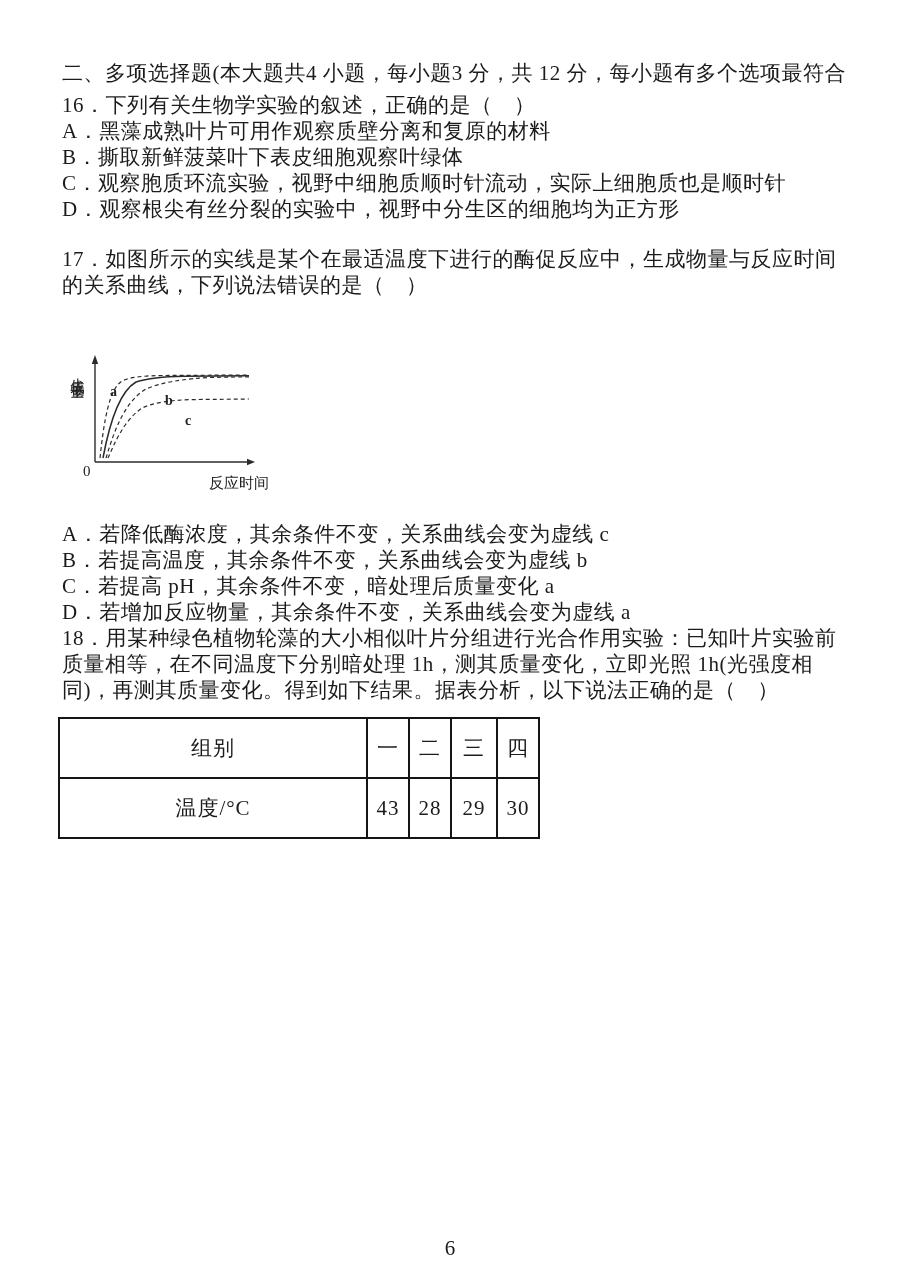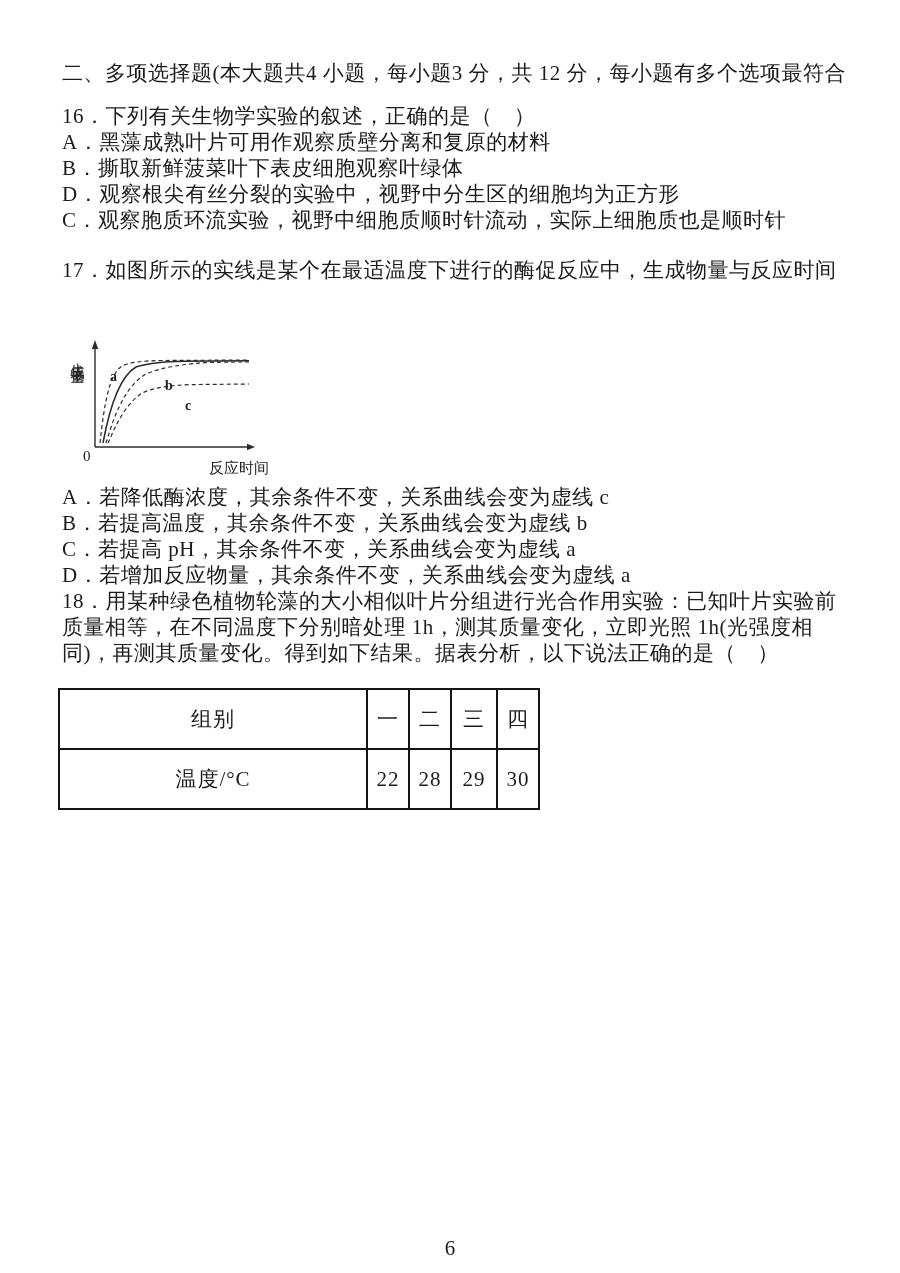--- a/index.html
+++ b/index.html
@@ -19,23 +19,23 @@
     line-height: 26px;
     white-space: nowrap;
     letter-spacing: 0.5px;
   }
   .tline {
     font-size: 21px;
     line-height: 26px;
     white-space: nowrap;
     letter-spacing: 0.5px;
   }
-  .mt21 { margin-top: 17px; }
+  .mt21 { margin-top: 6px; }
   .mt24 { margin-top: 24px; }
-  .mt18 { margin-top: 10px; }
+  .mt18 { margin-top: 32px; }
 
   
   .graph {
     position: relative;
     width: 250px;
     height: 140px;
     margin: 51px 0 0 0;
   }
   .graph svg { position: absolute; left: 0; top: 0; }
   .graph .axis { stroke: #2b2b2b; stroke-width: 1.4; fill: none; }
@@ -60,21 +60,21 @@
   .cl   { font-size: 14px; font-weight: 600; }
   .cl-a { left: 48px;  top: 36px; }
   .cl-b { left: 103px; top: 45px; }
   .cl-c { left: 123px; top: 65px; }
 
   
   table.results {
     border-collapse: collapse;
     table-layout: fixed;
     width: 480px;
-    margin-top: 22px;
+    margin-top: 14px;
     margin-left: -4px;
   }
   table.results td {
     border: 2px solid #151515;
     height: 58px;
     text-align: center;
     vertical-align: middle;
     font-size: 21px;
     letter-spacing: 1px;
     padding: 0 4px;
@@ -92,24 +92,25 @@
 </head>
 <body>
 
 <div class="page">
 
   <div class="hline">二、多项选择题(本大题共4 小题，每小题3 分，共 12 分，每小题有多个选项最符合</div>
 
   <div class="tline mt21">16．下列有关生物学实验的叙述，正确的是（　）</div>
   <div class="tline">A．黑藻成熟叶片可用作观察质壁分离和复原的材料</div>
   <div class="tline">B．撕取新鲜菠菜叶下表皮细胞观察叶绿体</div>
+  <div class="tline">C．观察胞质环流实验，视野中细胞质顺时针流动，实际上细胞质也是顺时针</div>
   <div class="tline">D．观察根尖有丝分裂的实验中，视野中分生区的细胞均为正方形</div>
-  <div class="tline">C．观察胞质环流实验，视野中细胞质顺时针流动，实际上细胞质也是顺时针</div>
 
   <div class="tline mt24">17．如图所示的实线是某个在最适温度下进行的酶促反应中，生成物量与反应时间</div>
+  <div class="tline">的关系曲线，下列说法错误的是（　）</div>
 
   <div class="graph">
     <svg width="250" height="140" viewBox="0 0 250 140">
 
       <line class="axis" x1="33" y1="13" x2="33" y2="113"></line>
       <polygon class="arrow" points="33,6 29.8,15 36.2,15"></polygon>
       <line class="axis" x1="33" y1="113" x2="186" y2="113"></line>
       <polygon class="arrow" points="193,113 185,109.8 185,116.2"></polygon>
 
       <path class="curve dashed" d="M38,109 C42,72 47,40 60,32 C68,28 82,26.8 100,26.5 L187,26"></path>
@@ -120,21 +121,21 @@
     <span class="glabel ylab">生成物量</span>
     <span class="glabel xlab">反应时间</span>
     <span class="glabel zero">0</span>
     <span class="glabel cl cl-a">a</span>
     <span class="glabel cl cl-b">b</span>
     <span class="glabel cl cl-c">c</span>
   </div>
 
   <div class="tline mt18">A．若降低酶浓度，其余条件不变，关系曲线会变为虚线  c</div>
   <div class="tline">B．若提高温度，其余条件不变，关系曲线会变为虚线  b</div>
-  <div class="tline">C．若提高 pH，其余条件不变，关系曲线会变为虚线 a</div>
+  <div class="tline">C．若提高 pH，其余条件不变，暗处理后质量变化 a</div>
   <div class="tline">D．若增加反应物量，其余条件不变，关系曲线会变为虚线  a</div>
 
   <div class="tline">18．用某种绿色植物轮藻的大小相似叶片分组进行光合作用实验：已知叶片实验前</div>
   <div class="tline">质量相等，在不同温度下分别暗处理 1h，测其质量变化，立即光照 1h(光强度相</div>
   <div class="tline">同)，再测其质量变化。得到如下结果。据表分析，以下说法正确的是（　）</div>
 
   <table class="results">
     <colgroup>
       <col style="width:308px">
         <col style="width:42px">
@@ -145,21 +146,21 @@
     <tbody>
       <tr>
         <td>组别</td>
         <td>一</td>
         <td>二</td>
         <td>三</td>
         <td>四</td>
       </tr>
       <tr>
         <td>温度/°C</td>
-        <td>22</td>
+        <td>43</td>
         <td>28</td>
         <td>29</td>
         <td>30</td>
       </tr>
     </tbody>
   </table>
 
   <div class="pagenum">6</div>
 
 </div>

